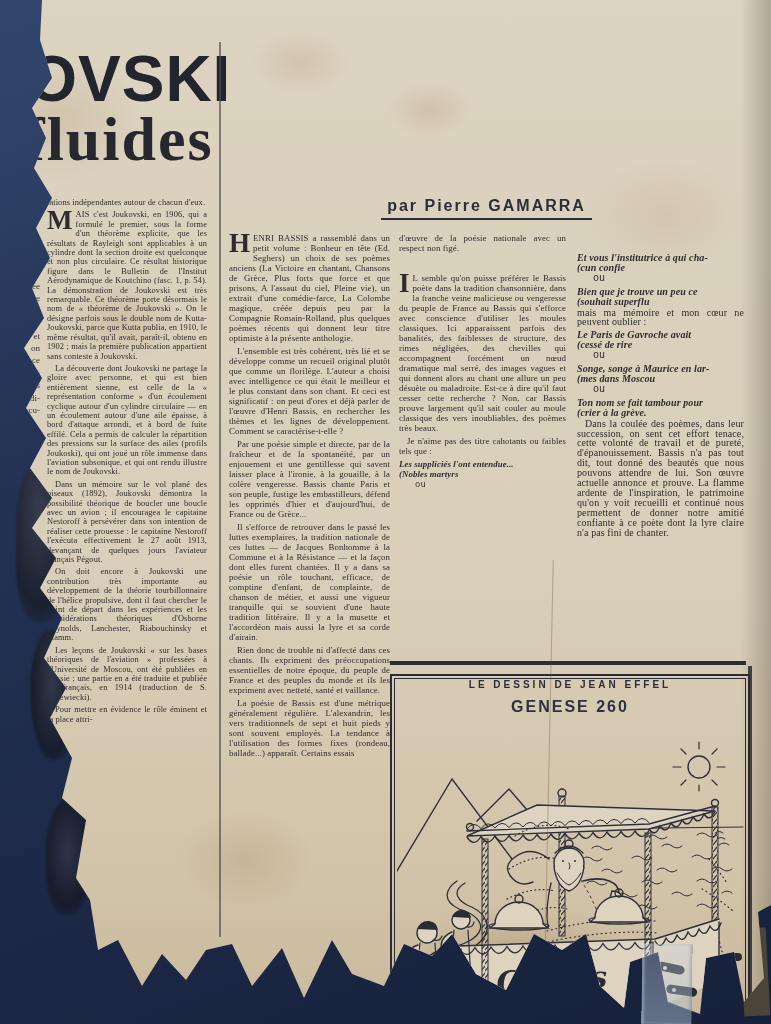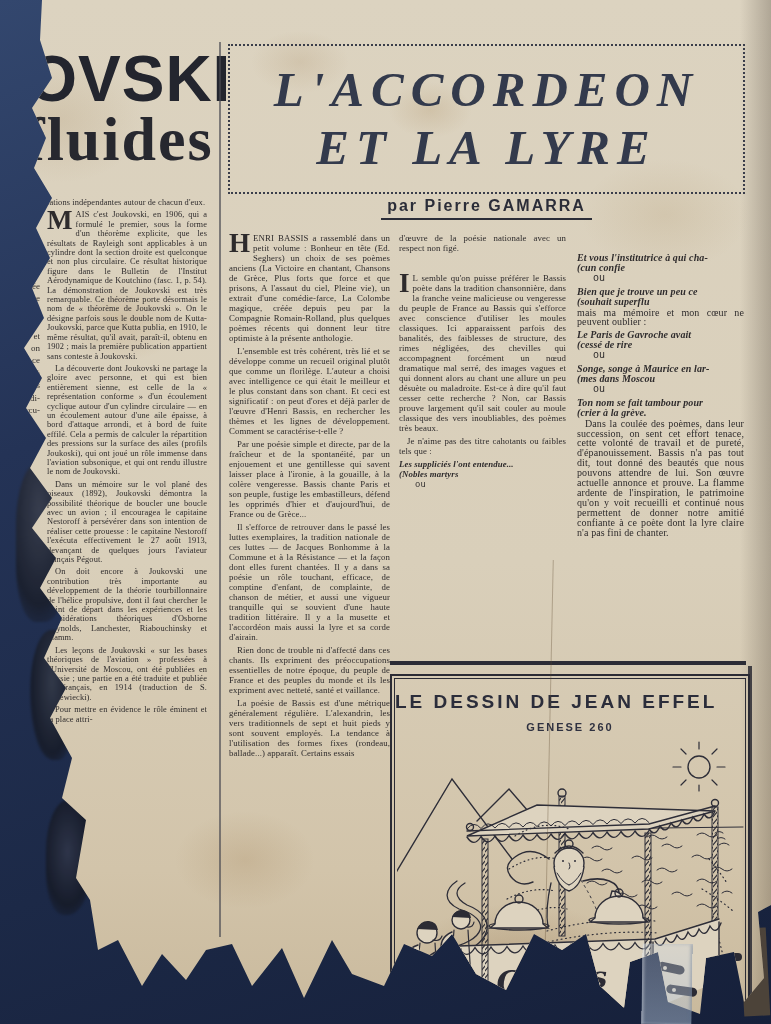--- a/index.html
+++ b/index.html
@@ -64,24 +64,24 @@
     font-size:16px;letter-spacing:2px;color:#2b2d38;border-bottom:2.5px solid #2b2d38;padding:0 6px 3px 6px;}
 
   .col1{left:229px;top:233px;width:161px;}
   .col2{left:399px;top:233px;width:167px;}
   .col3{left:577px;top:251px;width:167px;font-size:10px;line-height:9.9px;}
   .leftcol{left:47px;top:198px;width:160px;height:780px;overflow:hidden;font-size:8.4px;line-height:9.4px;}
 
   .rule-thick{left:390px;top:661px;width:356px;height:3.5px;background:#2c2c35;}
   .effel-outer{left:390px;top:674px;width:356px;height:350px;border:2.5px solid #2c2c35;}
   .effel-inner{position:absolute;left:2px;top:2px;right:2px;bottom:0;border:1.2px solid #2c2c35;border-bottom:none;}
-  .effel-title{margin-top:12px;text-align:left;font-family:"Liberation Sans",sans-serif;
-    font-weight:bold;font-size:19px;letter-spacing:3px;color:#2b2d3a;}
+  .effel-title{text-align:center;font-family:"Liberation Sans",sans-serif;
+    font-weight:bold;font-size:10px;letter-spacing:3px;color:#2b2d3a;}
   .effel-sub{margin-top:8px;text-align:center;font-family:"Liberation Sans",sans-serif;
-    font-weight:bold;font-size:11px;letter-spacing:2px;color:#2f3140;}
+    font-weight:bold;font-size:16px;letter-spacing:2px;color:#2f3140;}
   .effel-svg{position:absolute;left:2px;top:62px;}
 
   .fold-line{left:748px;top:666px;width:4px;height:352px;background:#2a2a33;opacity:.85;}
   .crease{left:548px;top:560px;width:1px;height:455px;background:rgba(95,75,50,.35);transform:rotate(1.2deg);}
   .tape{position:absolute;left:642px;top:944px;width:50px;height:80px;transform:rotate(1deg);
     background:linear-gradient(180deg,rgba(205,215,228,.30),rgba(175,192,212,.5));
     box-shadow:inset 2px 0 3px rgba(255,255,255,.35), inset -2px 0 3px rgba(90,110,140,.4);}
   .fold-corner{position:absolute;left:742px;top:928px;width:26px;height:88px;background:#5f4f3a;
     opacity:.75;transform:rotate(-3deg);}
 </style>
@@ -117,24 +117,20 @@
     <p class="noindent"><span class="dc">M</span><span>AIS c'est Joukovski, en 1906, qui a formulé le premier, sous la forme d'un théorème explicite, que les résultats de Rayleigh sont applicables à un cylindre dont la section droite est quelconque et non plus circulaire. Ce résultat historique figure dans le Bulletin de l'Institut Aérodynamique de Koutchino (fasc. 1, p. 54). La démonstration de Joukovski est très remarquable. Ce théorème porte désormais le nom de « théorème de Joukovski ». On le désigne parfois sous le double nom de Kutta-Joukovski, parce que Kutta publia, en 1910, le même résultat, qu'il avait, paraît-il, obtenu en 1902 ; mais la première publication appartient sans conteste à Joukovski.</span></p>
     <p>La découverte dont Joukovski ne partage la gloire avec personne, et qui est bien entièrement sienne, est celle de la « représentation conforme » d'un écoulement cyclique autour d'un cylindre circulaire — en un écoulement autour d'une aile épaisse, à bord d'attaque arrondi, et à bord de fuite effilé. Cela a permis de calculer la répartition des pressions sur la surface des ailes (profils Joukoski), qui ont joué un rôle immense dans l'aviation subsonique, et qui ont rendu illustre le nom de Joukovski.</p>
     <p>Dans un mémoire sur le vol plané des oiseaux (1892), Joukovski démontra la possibilité théorique de boucler une boucle avec un avion ; il encouragea le capitaine Nestoroff à persévérer dans son intention de réaliser cette prouesse : le capitaine Nestoroff l'exécuta effectivement le 27 août 1913, devançant de quelques jours l'aviateur français Pégout.</p>
     <p>On doit encore à Joukovski une contribution très importante au développement de la théorie tourbillonnaire de l'hélice propulsive, dont il faut chercher le point de départ dans les expériences et les considérations théoriques d'Osborne Reynolds, Lanchester, Riabouchinsky et Flamm.</p>
     <p>Les leçons de Joukovski « sur les bases théoriques de l'aviation » professées à l'Université de Moscou, ont été publiées en Russie ; une partie en a été traduite et publiée en français, en 1914 (traduction de S. Drzewiecki).</p>
     <p>Pour mettre en évidence le rôle éminent et la place attri-</p>
   </div>
 
   <div class="vrule" style="left:219px;top:42px;width:1.5px;height:895px;"></div>
 
-  <div class="abs header-box">
-    <div class="main-title">L'ACCORDEON</div>
-    <div class="main-title">ET LA LYRE</div>
-  </div>
   <div class="abs byline">
     <span>par Pierre GAMARRA</span>
   </div>
 
   <div class="abs col1 bodytext">
     <p class="noindent"><span class="dc">H</span><span>ENRI BASSIS a rassemblé dans un petit volume : Bonheur en tête (Ed. Seghers) un choix de ses poèmes anciens (La Victoire en chantant, Chansons de Grèce, Plus forts que force et que prisons, A l'assaut du ciel, Pleine vie), un extrait d'une comédie-farce, La Colombe magique, créée depuis peu par la Compagnie Romain-Rolland, plus quelques poèmes récents qui donnent leur titre optimiste à la présente anthologie.</span></p>
     <p>L'ensemble est très cohérent, très lié et se développe comme un recueil original plutôt que comme un florilège. L'auteur a choisi avec intelligence ce qui était le meilleur et le plus constant dans son chant. Et ceci est significatif : on peut d'ores et déjà parler de l'œuvre d'Henri Bassis, en rechercher les thèmes et les lignes de développement. Comment se caractérise-t-elle ?</p>
     <p>Par une poésie simple et directe, par de la fraîcheur et de la spontanéité, par un enjouement et une gentillesse qui savent laisser place à l'ironie, à la gouaille, à la colère vengeresse. Bassis chante Paris et son peuple, fustige les embastilleurs, défend les opprimés d'hier et d'aujourd'hui, de France ou de Grèce...</p>
     <p>Il s'efforce de retrouver dans le passé les luttes exemplaires, la tradition nationale de ces luttes — de Jacques Bonhomme à la Commune et à la Résistance — et la façon dont elles furent chantées. Il y a dans sa poésie un rôle touchant, efficace, de comptine d'enfant, de complainte, de chanson de métier, et aussi une vigueur tranquille qui se souvient d'une haute tradition littéraire. Il y a la musette et l'accordéon mais aussi la lyre et sa corde d'airain.</p>
     <p>Rien donc de trouble ni d'affecté dans ces chants. Ils expriment des préoccupations essentielles de notre époque, du peuple de France et des peuples du monde et ils les expriment avec netteté, santé et vaillance.</p>

